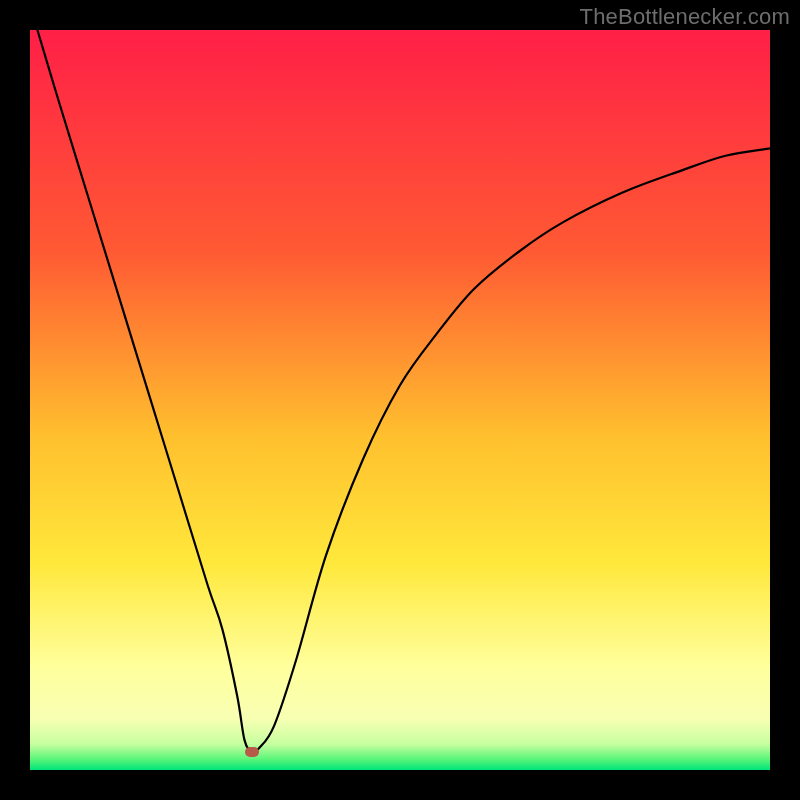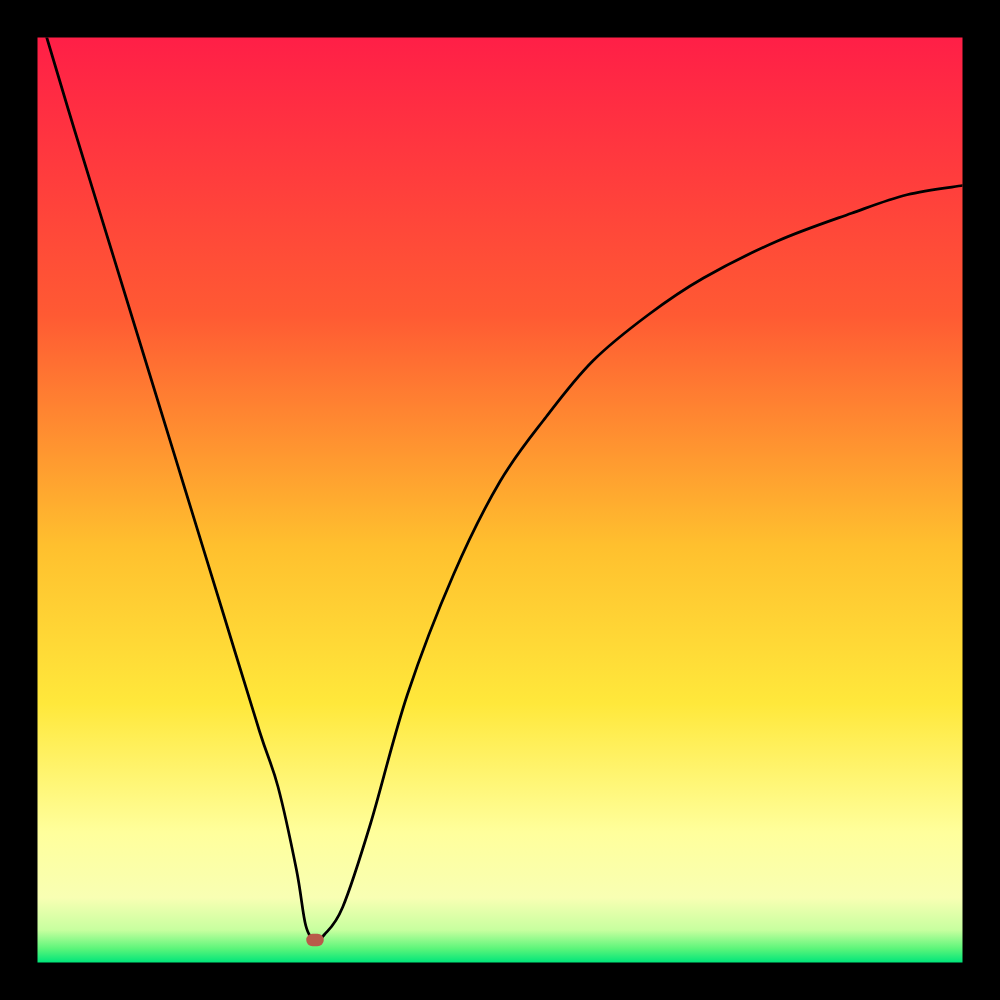--- a/index.html
+++ b/index.html
@@ -53,13 +53,14 @@
 </head>
 <body>
 
 <div class="frame">
   <div class="plot" style="background: linear-gradient(rgb(255, 31, 71) 0%, rgb(255, 90, 51) 30%, rgb(255, 192, 46) 55%, rgb(255, 232, 59) 72%, rgb(255, 255, 156) 86%, rgb(248, 255, 179) 93%, rgb(199, 255, 159) 96.5%, rgb(92, 245, 122) 98.5%, rgb(0, 229, 122) 100%);">
     <svg class="curve" viewBox="0 0 740 740" preserveAspectRatio="none">
       <path id="curve-path" d="M 7.4 0 C 11.100000000000001 12.333333333333334, 20.96666666666667 45.63333333333334, 29.6 74 C 38.233333333333334 102.36666666666666, 49.333333333333336 138.13333333333327, 59.2 170.19999999999993 C 69.06666666666666 202.2666666666666, 78.93333333333334 234.33333333333331, 88.8 266.4 C 98.66666666666666 298.46666666666664, 108.53333333333333 330.5333333333333, 118.4 362.59999999999997 C 128.26666666666668 394.66666666666663, 138.13333333333333 426.73333333333335, 148 458.8 C 157.86666666666667 490.8666666666667, 170.2 531.5666666666667, 177.6 555 C 185 578.4333333333333, 187.46666666666667 580.9, 192.4 599.4 C 197.33333333333334 617.9, 203.50000000000003 647.5, 207.20000000000002 666 C 210.9 684.5, 212.13333333333333 701.15, 214.6 710.4 C 217.06666666666666 719.65, 219.53333333333333 720.2666666666667, 222 721.5 C 224.46666666666667 722.7333333333333, 225.7 722.1166666666666, 229.4 717.8 C 233.10000000000002 713.4833333333333, 238.03333333333336 710.4, 244.20000000000002 695.6 C 250.36666666666667 680.8000000000001, 257.76666666666665 657.3666666666667, 266.4 629 C 275.0333333333333 600.6333333333333, 284.9 558.6999999999999, 296 525.4 C 307.1 492.09999999999997, 320.6666666666667 457.56666666666666, 333 429.2 C 345.3333333333333 400.8333333333333, 357.66666666666663 376.16666666666663, 370 355.2 C 382.33333333333337 334.23333333333335, 394.66666666666674 319.4333333333334, 407.00000000000006 303.40000000000003 C 419.33333333333337 287.3666666666667, 430.43333333333334 272.56666666666666, 444 259 C 457.56666666666666 245.43333333333334, 473.6 233.1, 488.40000000000003 222 C 503.20000000000005 210.9, 515.5333333333333 202.26666666666665, 532.8 192.39999999999998 C 550.0666666666666 182.5333333333333, 572.2666666666667 171.4333333333333, 592 162.79999999999995 C 611.7333333333333 154.1666666666666, 633.9333333333334 146.76666666666657, 651.2 140.5999999999999 C 668.4666666666667 134.43333333333325, 680.8 129.50000000000006, 695.5999999999999 125.80000000000007 C 710.3999999999999 122.10000000000008, 732.6 119.63333333333333, 740 118.39999999999998" fill="none" stroke-width="2.2" stroke-linecap="round" stroke-linejoin="round" stroke="#000000"></path>
     </svg>
     <div class="marker" id="marker" style="left: 222px; top: 721.5px; background: rgb(184, 90, 74);"></div>
   </div>
+  <div class="watermark">TheBottlenecker.com</div>
 </div>
 
 </body></html>

